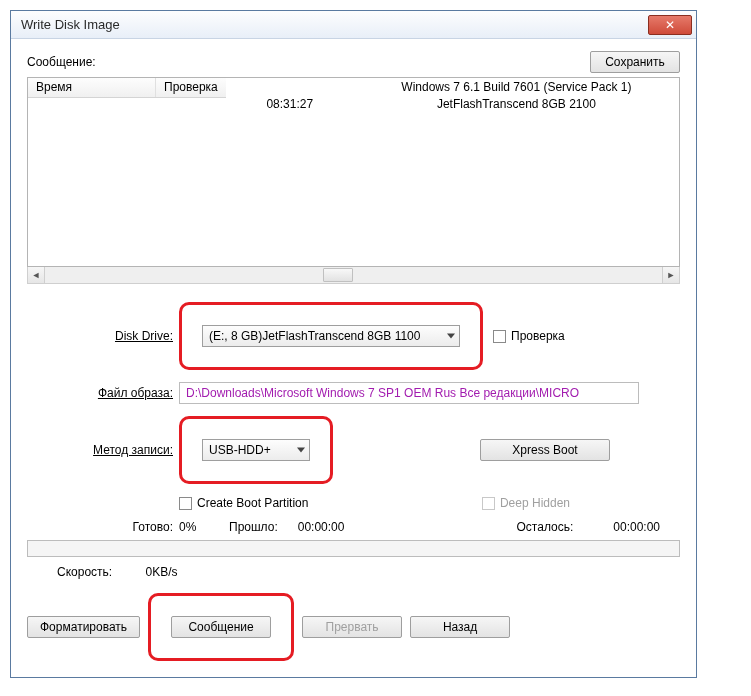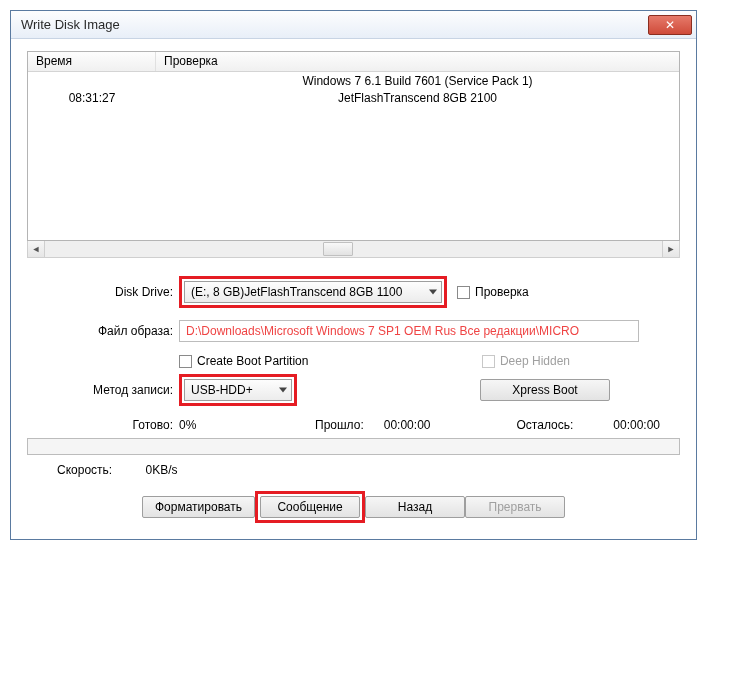--- a/index.html
+++ b/index.html
@@ -13,70 +13,75 @@
 
 .content { padding: 12px 16px 16px 16px; background: #fff; }
 
 .msg-row { display: flex; align-items: center; margin-bottom: 4px; }
 .msg-row .lbl { font-size: 12px; }
 .msg-row .spacer { flex: 1; }
 
 .btn { height: 22px; padding: 0 12px; background: linear-gradient(#f6f6f6, #e3e3e3); border: 1px solid #9e9e9e; border-radius: 2px; display: inline-flex; align-items: center; justify-content: center; font-size: 12px; min-width: 90px; }
 .btn:disabled, .btn.disabled { color: #a0a0a0; }
 
-.log-frame { border: 1px solid #b4b4b4; background: #fff; height: 190px; display: flex; flex-direction: column; }
+.log-frame { border: 1px solid #b4b4b4; background: #fff; height: 190px; display: flex; }
 .log-header { display: flex; background: linear-gradient(#fdfdfd, #f0f0f0); border-bottom: 1px solid #d4d4d4; height: 20px; }
 .log-col-time { width: 128px; padding: 2px 8px; border-right: 1px solid #e0e0e0; }
 .log-col-event { flex: 1; padding: 2px 8px; }
 .log-body { flex: 1; padding: 2px 0; background: #fff; overflow: hidden; text-align: center; }
 .log-row { display: flex; height: 17px; }
 .log-row .c1 { width: 128px; padding: 0 8px; }
 .log-row .c2 { flex: 1; padding: 0 8px; }
 
 .hscroll { height: 17px; background: #f0f0f0; border: 1px solid #cfcfcf; border-top: none; display: flex; align-items: stretch; margin-bottom: 18px; }
 .hscroll .arrow { width: 17px; background: linear-gradient(#f6f6f6,#e6e6e6); border-right: 1px solid #cfcfcf; display:flex;align-items:center;justify-content:center; font-size:9px; color:#555;}
 .hscroll .arrow.r { border-right:none; border-left:1px solid #cfcfcf;}
 .hscroll .track { flex: 1; position: relative; background: #efefef;}
 .hscroll .thumb { position:absolute; left:45%; width:30px; top:1px; bottom:1px; background:linear-gradient(#f8f8f8,#e2e2e2); border:1px solid #c0c0c0; border-radius:1px;}
 
 .form-row { display: flex; align-items: center; margin-bottom: 12px; }
-.form-row .flabel { width: 152px; text-align: right; padding-right: 6px; }
+.form-row .flabel { width: 152px; text-align: right; padding-right: 6px; text-decoration: underline; }
 .select { height: 22px; border: 1px solid #9e9e9e; background: linear-gradient(#fdfdfd,#ececec); display: flex; align-items: center; padding: 0 6px; position: relative; }
 .select .arrow { position:absolute; right:4px; top:50%; transform:translateY(-50%); width:0;height:0;border-left:4px solid transparent;border-right:4px solid transparent;border-top:5px solid #444;}
-.textfield { height: 22px; border: 1px solid #bcbcbc; background: #fff; color: #ef4444; padding: 0 6px; display:flex; align-items:center; overflow:hidden; white-space:nowrap;}
+.textfield { height: 22px; border: 1px solid #bcbcbc; background: #fff; color: #a21caf; padding: 0 6px; display:flex; align-items:center; overflow:hidden; white-space:nowrap;}
 .checkbox { width: 13px; height: 13px; border: 1px solid #8a8a8a; background: #fff; display: inline-block; margin-right: 5px; vertical-align: middle; }
-.highlight { border: 3px solid #e51c23; border-radius: 0; padding: 2px; }
+.highlight { border: 3px solid #e51c23; border-radius: 10px; padding: 20px; }
 
 .status-row { display:flex; align-items:center; margin: 10px 16px 6px 0; }
 .status-row .s-lbl { width: 152px; text-align:right; padding-right:6px;}
-.status-row .gap { flex:1; display:flex; justify-content:center;}
+.status-row .gap { flex:1; display:flex; justify-content:flex-start;}
 .status-row .pair { display:flex; gap:20px;}
 
 .progress { height: 17px; border:1px solid #bcbcbc; background:#f5f5f5; margin-bottom:4px;}
 .speed-row { padding:4px 2px 14px 0; }
 .speed-row span { display:inline-block; margin-left:30px;}
 
-.btn-row { display:flex; justify-content:center; gap:0; align-items:center; }
+.btn-row { display:flex; gap:8px; align-items:center; }
 
 .disabled-text { color:#a0a0a0; }
 </style>
 </head>
 <body>
 
 <div class="window">
   <div class="titlebar">
     <span class="title">Write Disk Image</span>
     <span class="spacer"></span>
     <div class="close-btn">
       <span>✕</span>
     </div>
   </div>
 
   <div class="content">
 
+    <div class="msg-row">
+      <span class="lbl">Сообщение:</span>
+      <span class="spacer"></span>
+      <button class="btn">Сохранить</button>
+    </div>
 
     <div class="log-frame">
       <div class="log-header">
         <div class="log-col-time">Время</div>
         <div class="log-col-event">Проверка</div>
       </div>
       <div class="log-body">
         <div class="log-row">
           <div class="c1"></div>
           <div class="c2">Windows 7 6.1 Build 7601 (Service Pack 1)</div>
@@ -108,41 +113,41 @@
       <span>Проверка</span>
     </div>
 
     <div class="form-row">
       <div class="flabel">Файл образа:</div>
       <div class="textfield" style="width:460px">
         <span>D:\Downloads\Microsoft Windows 7 SP1 OEM Rus Все редакции\MICRO</span>
       </div>
     </div>
 
-    <div class="form-row" style="margin-bottom:6px;">
-      <div class="flabel"></div>
-      <span class="checkbox"></span>
-      <span>Create Boot Partition</span>
-      <div style="flex:1"></div>
-      <span class="checkbox" style="border-color:#c8c8c8"></span>
-      <span class="disabled-text">Deep Hidden</span>
-      <div style="width:110px"></div>
-    </div>
-
     <div class="form-row">
       <div class="flabel">Метод записи:</div>
       <div class="highlight">
         <div class="select" style="width:108px">
           <span>USB-HDD+</span>
           <span class="arrow"></span>
         </div>
       </div>
       <div style="flex:1"></div>
       <button class="btn" style="min-width:130px">Xpress Boot</button>
       <div style="width:70px"></div>
+    </div>
+
+    <div class="form-row" style="margin-bottom:6px;">
+      <div class="flabel"></div>
+      <span class="checkbox"></span>
+      <span>Create Boot Partition</span>
+      <div style="flex:1"></div>
+      <span class="checkbox" style="border-color:#c8c8c8"></span>
+      <span class="disabled-text">Deep Hidden</span>
+      <div style="width:110px"></div>
     </div>
 
     <div class="status-row">
       <div class="s-lbl">Готово:</div>
       <div style="width:50px">0%</div>
       <div class="gap">
         <div class="pair">
           <span>Прошло:</span>
           <span>00:00:00</span>
         </div>
@@ -158,18 +163,18 @@
     <div class="speed-row">
       <span>Скорость:</span>
       <span>0KB/s</span>
     </div>
 
     <div class="btn-row">
       <button class="btn" style="min-width:100px">Форматировать</button>
       <div class="highlight">
         <button class="btn" style="min-width:100px">Сообщение</button>
       </div>
+      <button class="btn disabled" style="min-width:100px">Прервать</button>
       <button class="btn" style="min-width:100px">Назад</button>
-      <button class="btn disabled" style="min-width:100px">Прервать</button>
     </div>
 
   </div>
 </div>
 
 </body></html>

